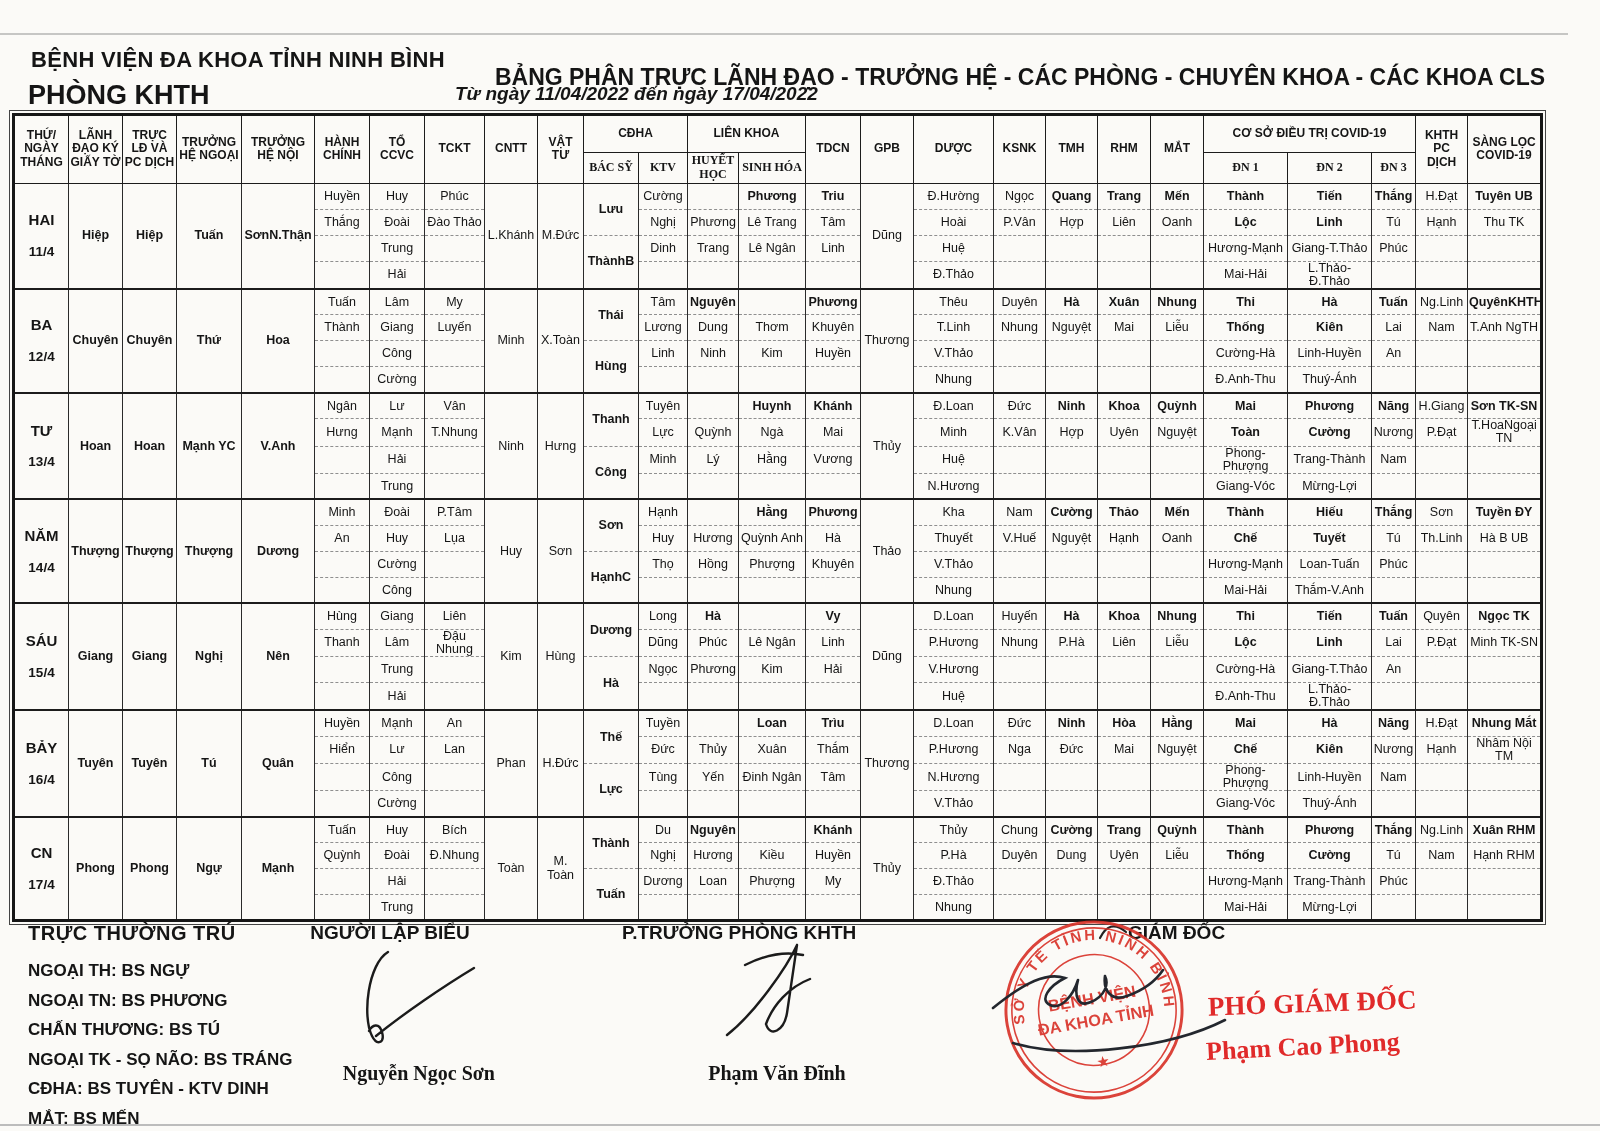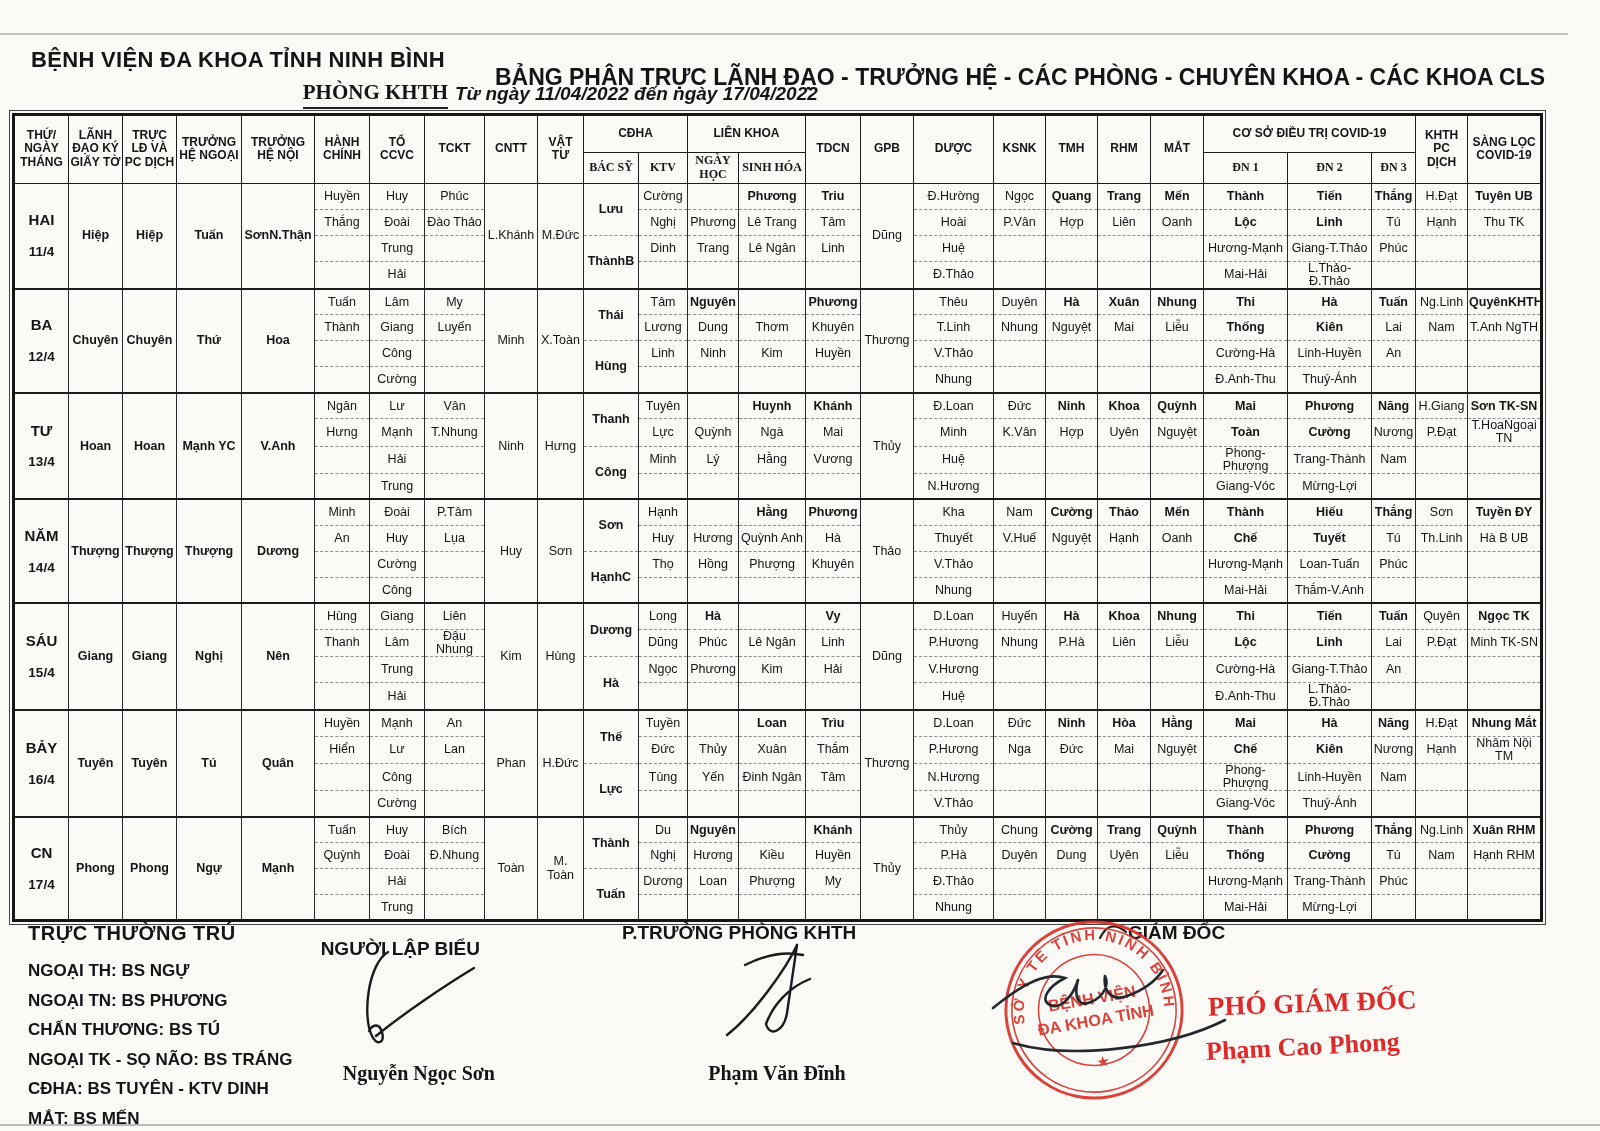--- a/index.html
+++ b/index.html
@@ -1,37 +1,37 @@
 <!DOCTYPE html>
 <html><head>
 <meta charset="utf-8">
 <style>
   html,body{margin:0;padding:0;background:#e8e8e4;}
   .page{position:relative;width:1600px;height:1131px;background:#fbfaf7;font-family:"Liberation Sans",sans-serif;color:#151515;overflow:hidden;}
   .scanline-top{position:absolute;top:33px;left:0;width:1568px;height:2px;background:#9a9a9a;opacity:.55;}
   .scanline-bottom{position:absolute;top:1124px;left:0;width:1600px;height:2px;background:#bcbcbc;}
   .org{position:absolute;left:28px;top:47px;width:420px;text-align:center;font-size:22px;font-weight:700;letter-spacing:.3px;}
-  .dept{position:absolute;left:28px;top:80px;width:420px;text-align:right;font-size:21px;font-weight:700;font-family:Liberation Serif, serif;}
+  .dept{position:absolute;left:28px;top:80px;width:420px;text-align:left;font-size:27px;font-weight:700;}
   .dept span{display:inline-block;border-bottom:2.5px solid #222;padding-bottom:2px;}
   .title{position:absolute;left:455px;top:50px;width:1130px;text-align:center;font-size:23px;font-weight:700;margin-top:14px;}
   .subtitle{position:absolute;left:455px;top:83px;width:1130px;text-align:left;font-size:19px;font-weight:700;font-style:italic;}
   .tblwrap{position:absolute;left:12px;top:113px;border-radius:23px;}
   table{border-collapse:collapse;table-layout:fixed;width:1528px;border:3px solid #161616;outline:1px solid #444;outline-offset:2px;}
   th{border:1.6px solid #1c1c1c;font-size:12px;font-weight:700;padding:1px 1px;line-height:1.15;background:#fbfaf7;}
   thead tr.h1{height:38px;}
   thead tr.h2{height:30px;font-family:Liberation Serif, serif;}
   td{border-left:1.4px solid #2a2a2a;border-right:1.4px solid #2a2a2a;border-bottom:1px dashed #8f8f8f;font-size:12.5px;text-align:center;vertical-align:middle;padding:0 1px;line-height:1.05;overflow:hidden;}
   tbody tr{height:26px;}
   td.gb{border-bottom:2.4px solid #1c1c1c;}
   td.b{font-weight:700;}
   .dayname{font-weight:700;font-size:15px;}
   .daydate{font-weight:700;font-size:13.5px;margin-top:17px;}
   .standby-title{position:absolute;left:28px;top:922px;font-size:20px;font-weight:700;letter-spacing:.5px;}
   .standby-list{position:absolute;left:28px;top:956px;font-size:17px;font-weight:600;line-height:29.5px;}
-  .lap-bieu-title{position:absolute;left:300px;top:922px;width:180px;text-align:right;font-size:19px;font-weight:700;margin-top:16px;}
+  .lap-bieu-title{position:absolute;left:300px;top:922px;width:180px;text-align:center;font-size:19px;font-weight:700;}
   .lap-bieu-name{position:absolute;left:285px;top:1062px;width:210px;text-align:right;font-size:20px;font-weight:700;font-family:"Liberation Serif",serif;}
   .truong-phong-title{position:absolute;left:622px;top:922px;font-size:19px;font-weight:700;}
   .truong-phong-name{position:absolute;left:672px;top:1062px;width:210px;text-align:center;font-size:20px;font-weight:700;font-family:"Liberation Serif",serif;}
   .giam-doc-title{position:absolute;left:1128px;top:922px;font-size:19px;font-weight:700;}
   .stamp{position:absolute;left:1000px;top:916px;width:188px;height:188px;transform:rotate(-10deg);opacity:.92;}
   .pho-gd{position:absolute;left:1208px;top:988px;font-size:27px;font-weight:700;color:#e02a2a;font-family:"Liberation Serif",serif;transform:rotate(-2deg);}
   .pho-gd-name{position:absolute;left:1206px;top:1032px;font-size:26px;font-weight:700;color:#e02a2a;font-family:"Liberation Serif",serif;transform:rotate(-3deg);}
   .sig{position:absolute;}
 </style>
 </head>
@@ -97,21 +97,21 @@
           <th rowspan="2">TMH</th>
           <th rowspan="2">RHM</th>
           <th rowspan="2">MẮT</th>
           <th colspan="3">CƠ SỞ ĐIỀU TRỊ COVID-19</th>
           <th rowspan="2">KHTH PC DỊCH</th>
           <th rowspan="2">SÀNG LỌC COVID-19</th>
         </tr>
         <tr class="h2">
           <th>BÁC SỸ</th>
           <th>KTV</th>
-          <th>NGÀY HỌC</th>
+          <th>HUYẾT HỌC</th>
           <th>SINH HÓA</th>
           <th>ĐN 1</th>
           <th>ĐN 2</th>
           <th>ĐN 3</th>
         </tr>
       </thead>
       <tbody>
           <tr>
             <td rowspan="4" class="gb">
               <div>

